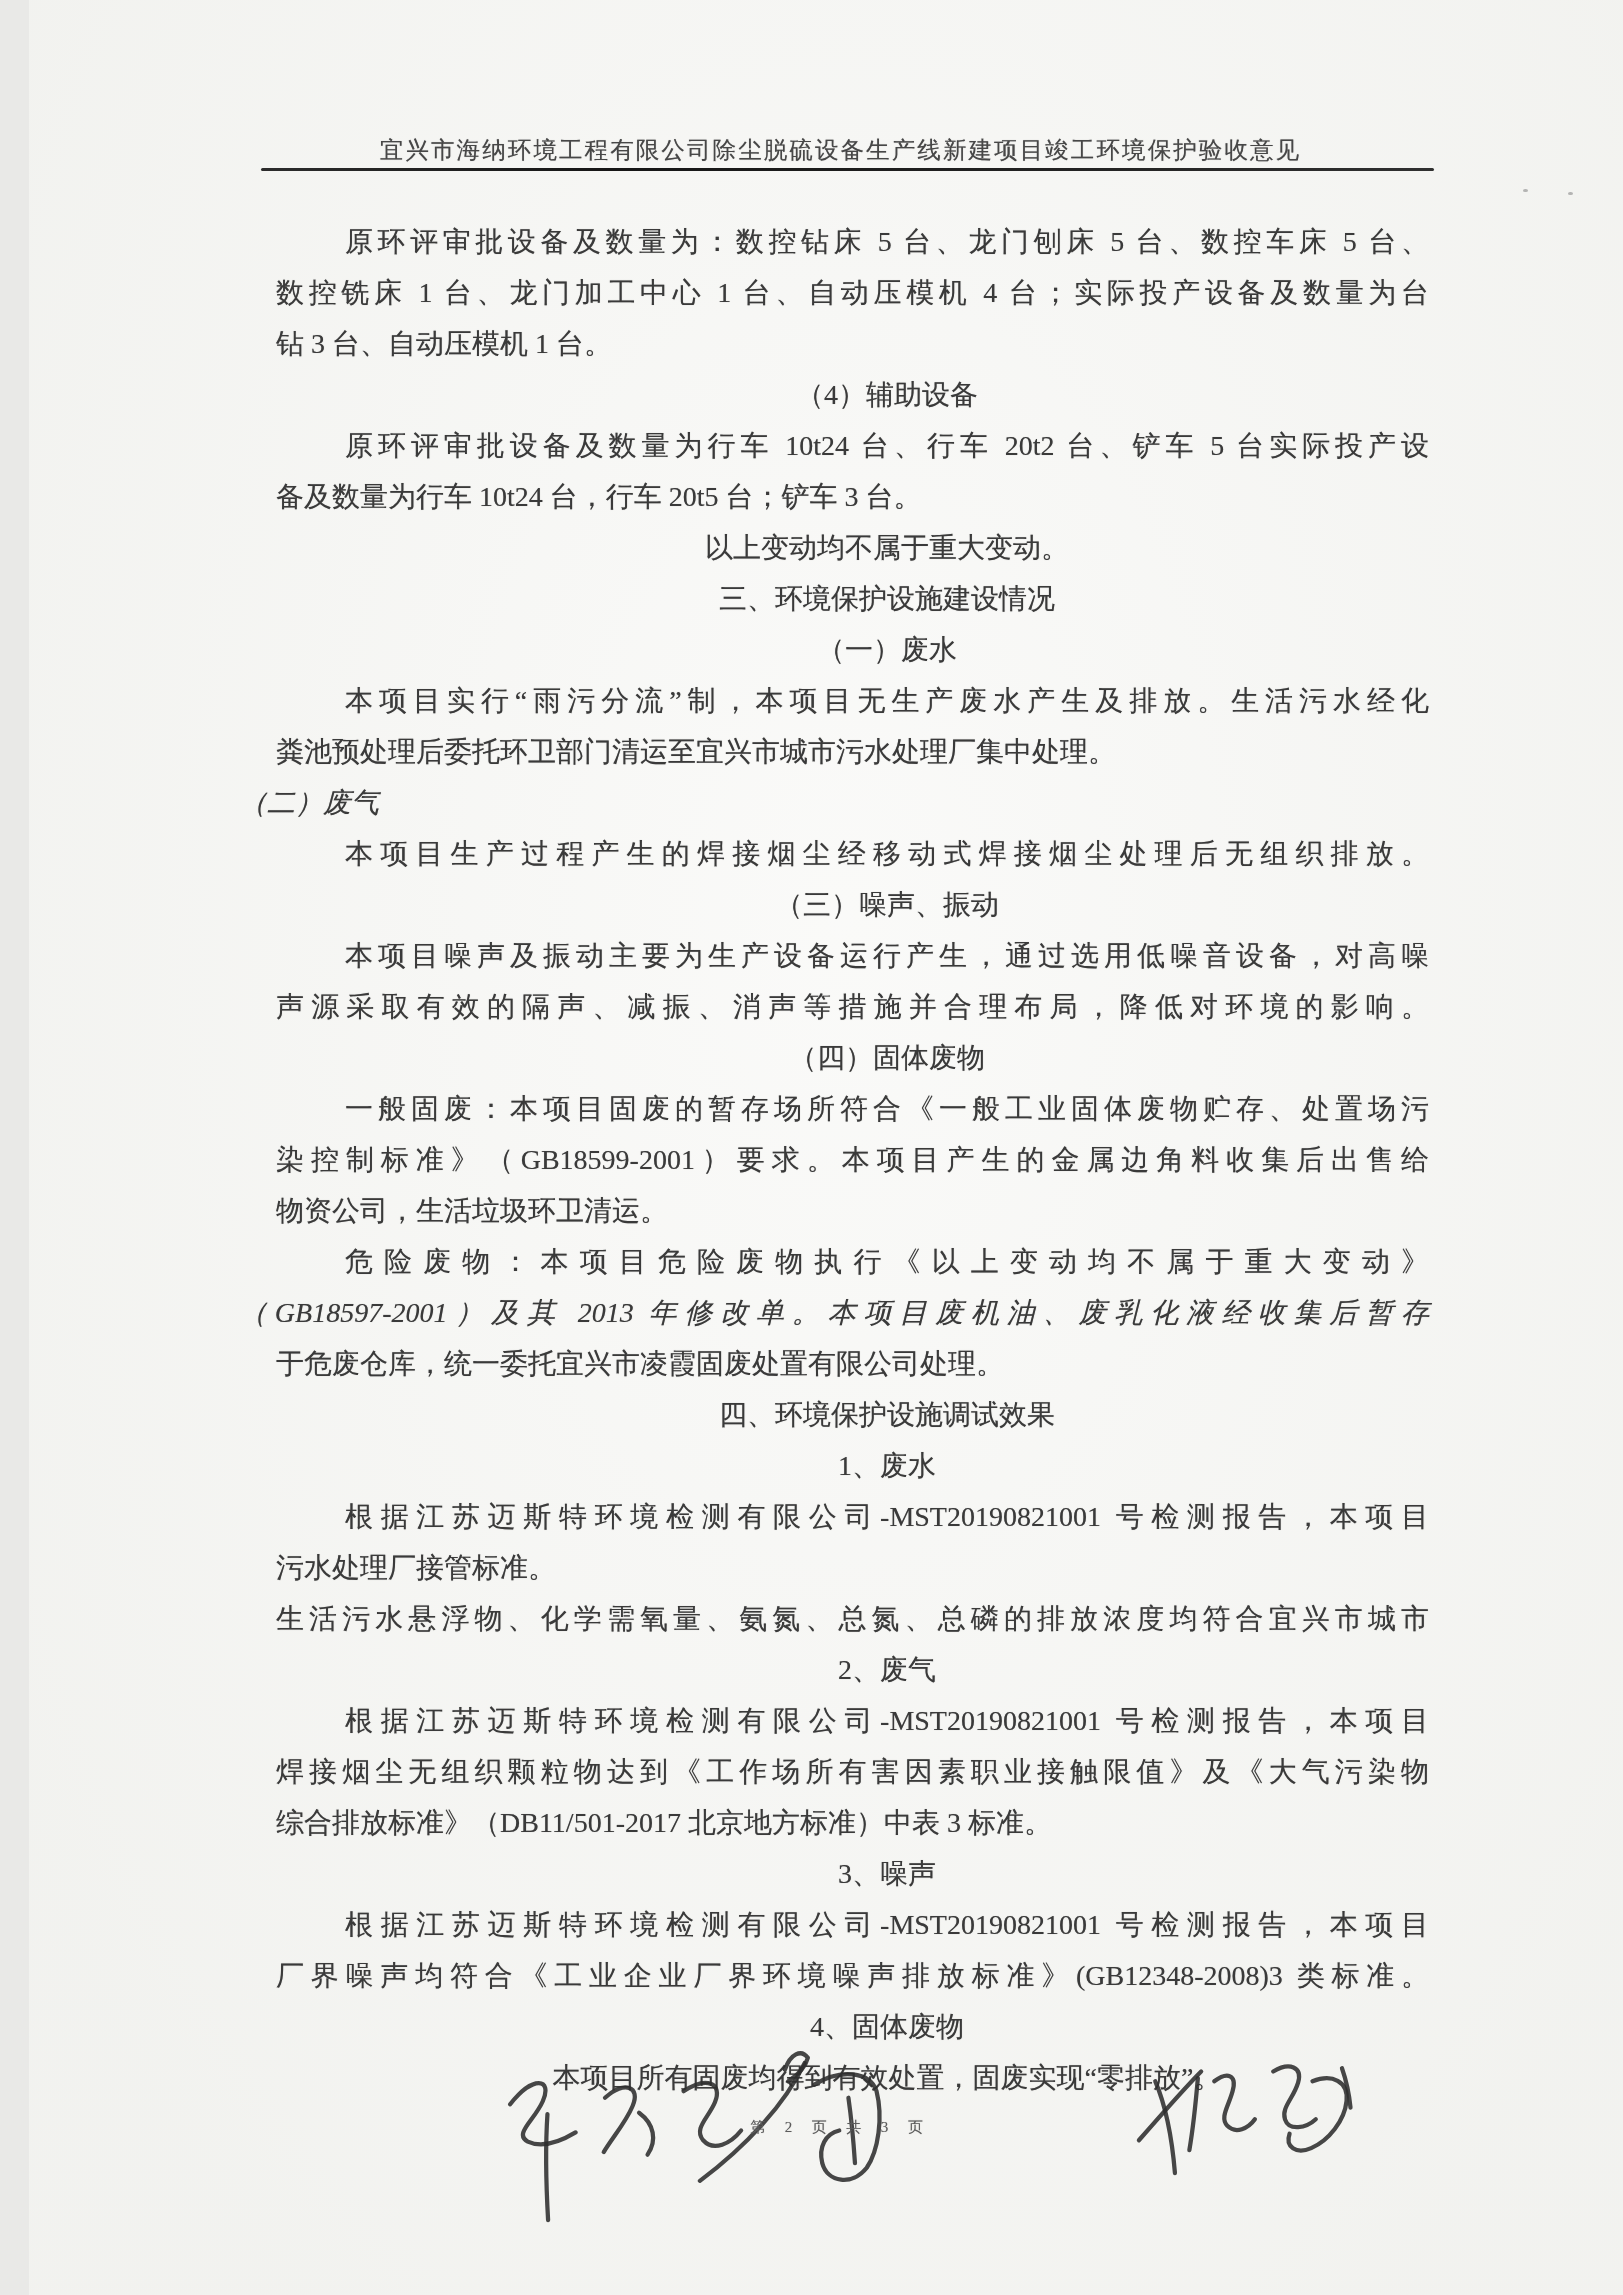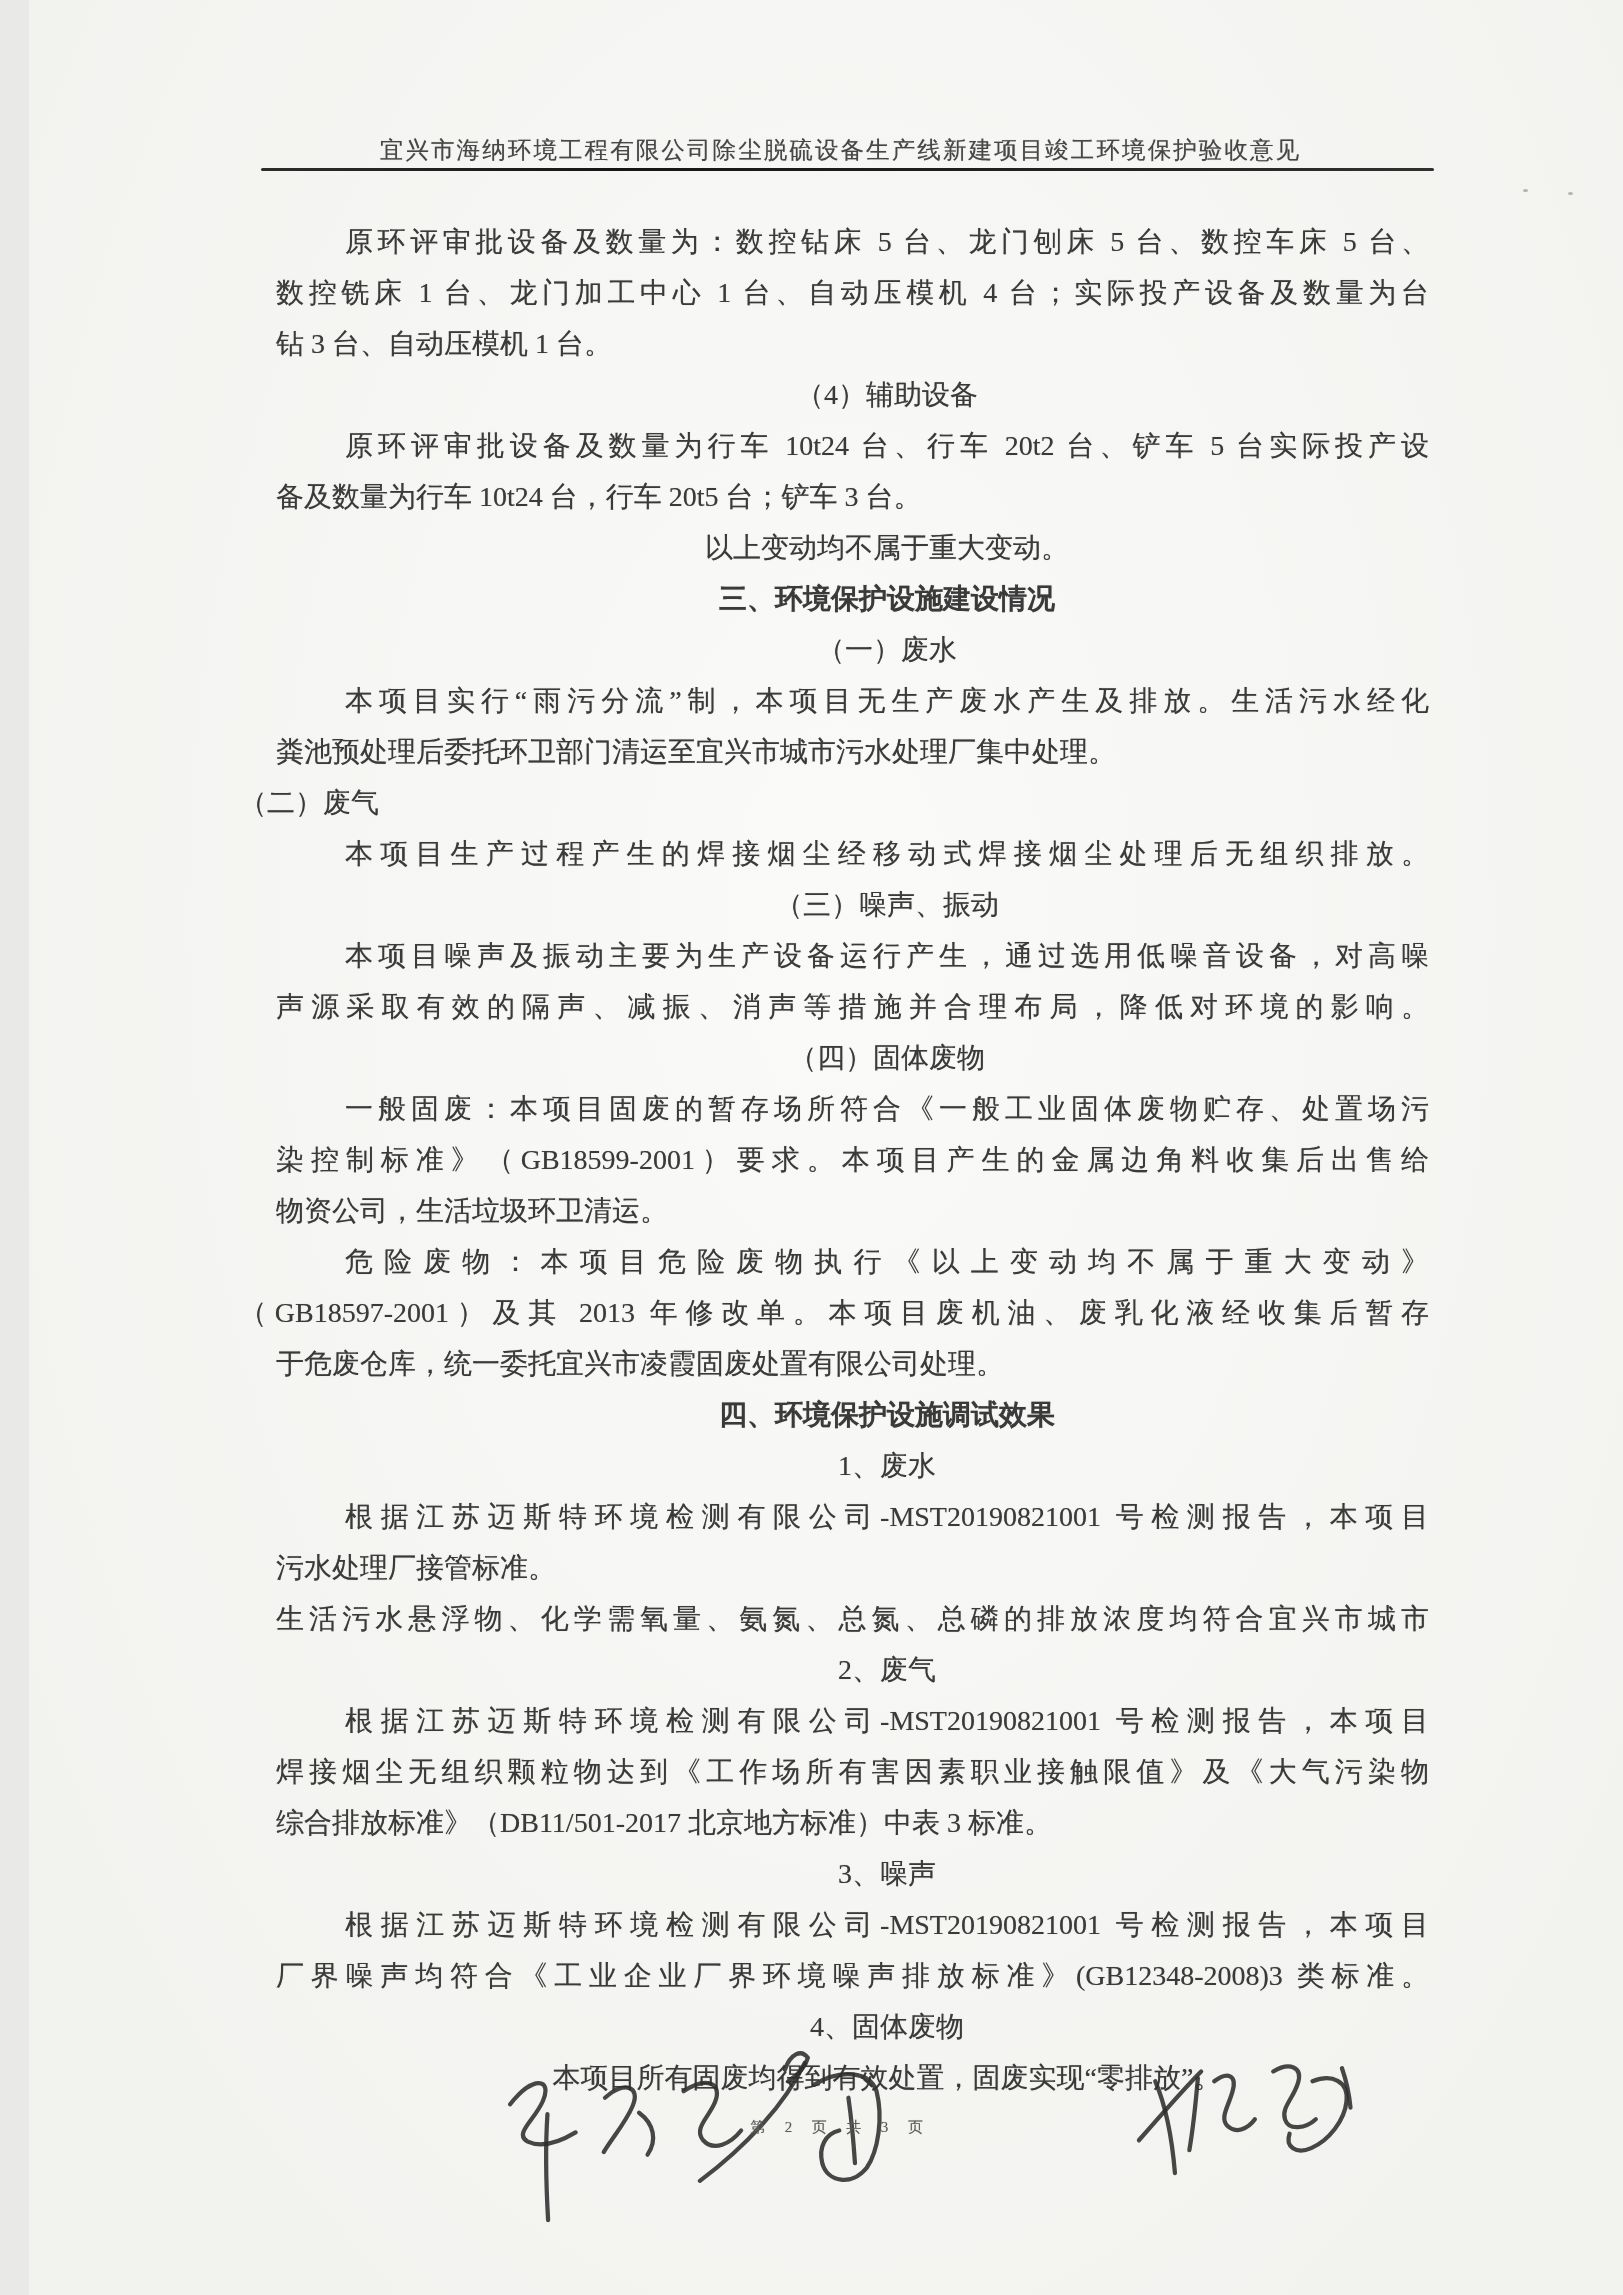--- a/index.html
+++ b/index.html
@@ -22,22 +22,22 @@
     background:linear-gradient(90deg,#2c2c2c,#161616 30%,#232323 70%,#303030);
     border-radius:2px;
   }
   .content { position:absolute; top:216px; left:247px; width:1153px; }
   .ln {
     height:51px; line-height:51px; font-size:28px;
     text-shadow:0 0 0.7px rgba(55,55,55,0.5);
   }
   .indent { padding-left:69px;text-align:center; }
   .fill { text-align:justify; text-align-last:justify; }
-  .out { margin-left:-37px; width:calc(100% + 37px); }
-  .bold { font-weight:bold; }
+  .out { margin-left:-37px; width:calc(100% + 37px);font-style:italic; }
+  .bold { font-weight:normal; }
   .footer {
     position:absolute; top:2118px; left:0; width:100%;
     text-align:center; font-size:15px; color:#5c5c5c; letter-spacing:7.9px;
     text-shadow:0 0 0.7px rgba(90,90,90,0.5);
   }
   svg.sig { position:absolute; }
   svg.sig path { fill:none; stroke:#2e2e2e; stroke-width:6.5; stroke-linecap:round; stroke-linejoin:round; opacity:0.88; }
   .speck { position:absolute; width:4.6px; height:3.3px; background:#8a8a8a; border-radius:50%; opacity:.6; }
 </style>
 </head>

